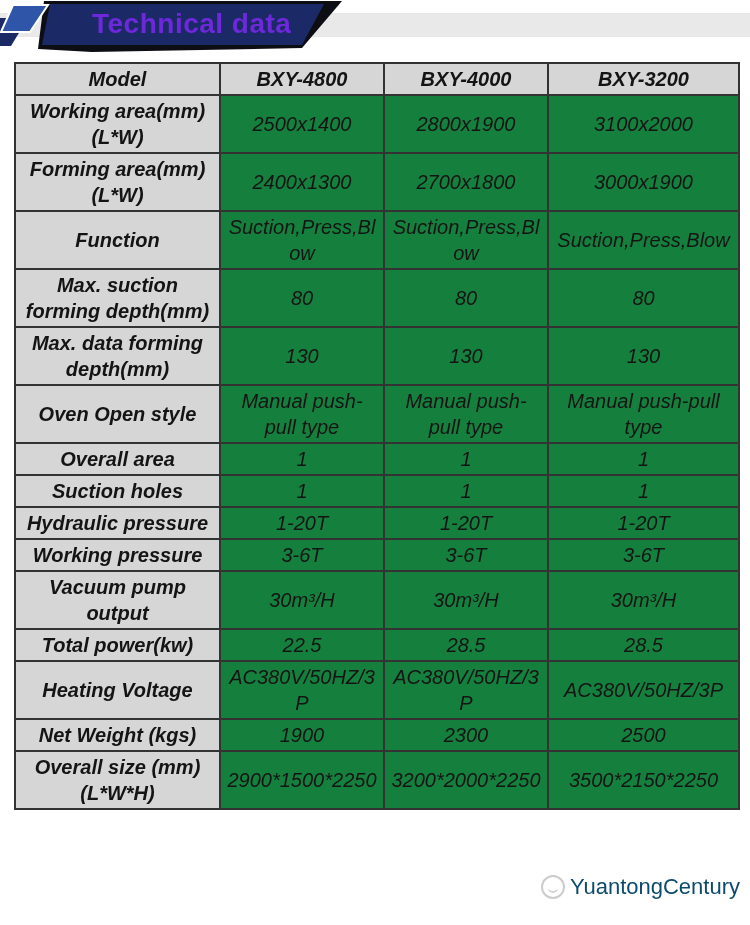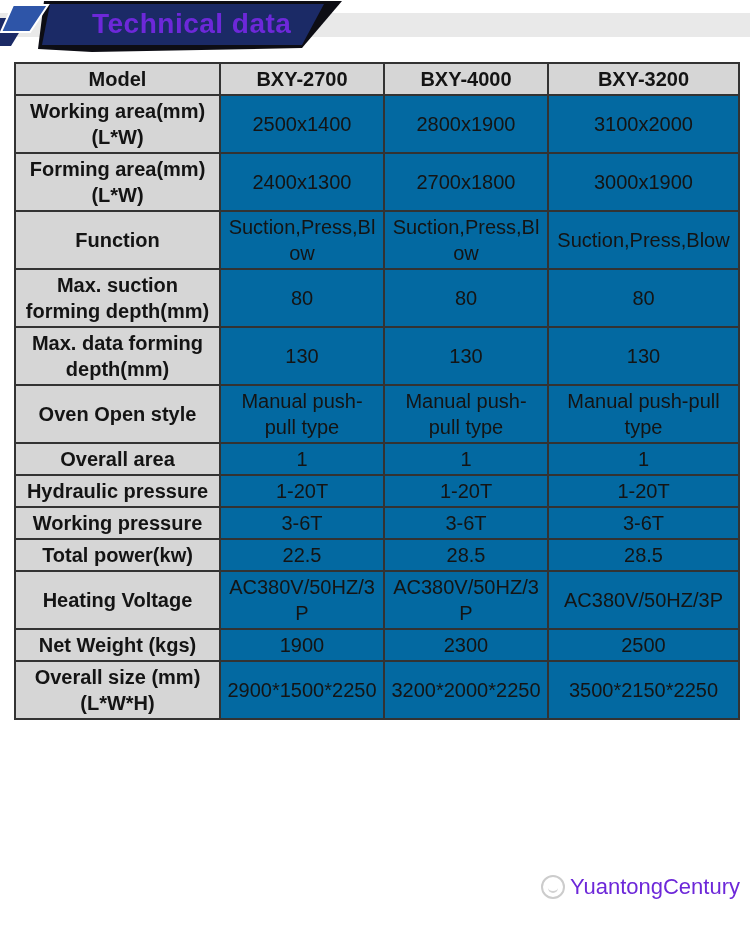--- a/index.html
+++ b/index.html
@@ -8,34 +8,34 @@
     font-family:"Liberation Sans",sans-serif;overflow:hidden;
   }
   .strip{position:absolute;left:0;top:13px;width:750px;height:24px;background:#e9e9e9;}
   .ribbon{position:absolute;left:0;top:0;}
   .banner-title{
     position:absolute;left:60px;top:8px;width:260px;
     color:#6d28d9;font-size:28px;font-weight:bold;letter-spacing:0.5px;white-space:nowrap;margin-left:32px;
   }
   table.spec{
     position:absolute;left:14px;top:62px;width:724px;
-    border-collapse:collapse;table-layout:fixed;
+    border-collapse:collapse;table-layout:fixed;font-style:italic;
   }
   table.spec th, table.spec td{
     border:2px solid #333333;
     text-align:center;vertical-align:middle;
     padding:2px 5px;font-size:20px;line-height:26px;color:#141414;
     overflow-wrap:anywhere;word-break:break-word;
   }
   table.spec th{background:#d6d6d6;font-weight:bold;}
-  table.spec td{background:#0369a1;font-weight:normal;}
+  table.spec td{background:#15803d;font-weight:normal;}
   .watermark{
     position:absolute;right:10px;top:874px;z-index:5;
     display:flex;align-items:center;gap:5px;
-    color:#6d28d9;font-size:22px;white-space:nowrap;
+    color:#0c4a6e;font-size:22px;white-space:nowrap;
     text-shadow:0 1px 0 #ffffff;
   }
   .wm-logo{
     width:24px;height:24px;box-sizing:border-box;border:2px solid #cccccc;
     border-radius:50%;position:relative;background:transparent;flex:0 0 auto;
   }
   .wm-logo::after{
     content:"";position:absolute;left:5px;top:8px;width:10px;height:6px;
     border-bottom:2px solid #d2d2d2;border-radius:0 0 8px 8px;
   }
@@ -59,21 +59,21 @@
   <table class="spec">
     <colgroup>
       <col style="width:205px">
       <col style="width:164px">
       <col style="width:164px">
       <col style="width:191px">
     </colgroup>
     <tbody id="tbody">
       <tr>
         <th>Model</th>
-        <th>BXY-2700</th>
+        <th>BXY-4800</th>
         <th>BXY-4000</th>
         <th>BXY-3200</th>
       </tr>
     <tr>
           <th>Working area(mm)(L*W)</th>
           <td>2500x1400</td>
           <td>2800x1900</td>
           <td>3100x2000</td>
         </tr>
         <tr>
@@ -106,30 +106,42 @@
           <td>Manual push-pull type</td>
           <td>Manual push-pull type</td>
         </tr>
         <tr>
           <th>Overall area</th>
           <td>1</td>
           <td>1</td>
           <td>1</td>
         </tr>
         <tr>
+          <th>Suction holes</th>
+          <td>1</td>
+          <td>1</td>
+          <td>1</td>
+        </tr>
+        <tr>
           <th>Hydraulic pressure</th>
           <td>1-20T</td>
           <td>1-20T</td>
           <td>1-20T</td>
         </tr>
         <tr>
           <th>Working pressure</th>
           <td>3-6T</td>
           <td>3-6T</td>
           <td>3-6T</td>
+        </tr>
+        <tr>
+          <th>Vacuum pump output</th>
+          <td>30m³/H</td>
+          <td>30m³/H</td>
+          <td>30m³/H</td>
         </tr>
         <tr>
           <th>Total power(kw)</th>
           <td>22.5</td>
           <td>28.5</td>
           <td>28.5</td>
         </tr>
         <tr>
           <th>Heating Voltage</th>
           <td>AC380V/50HZ/3P</td>

